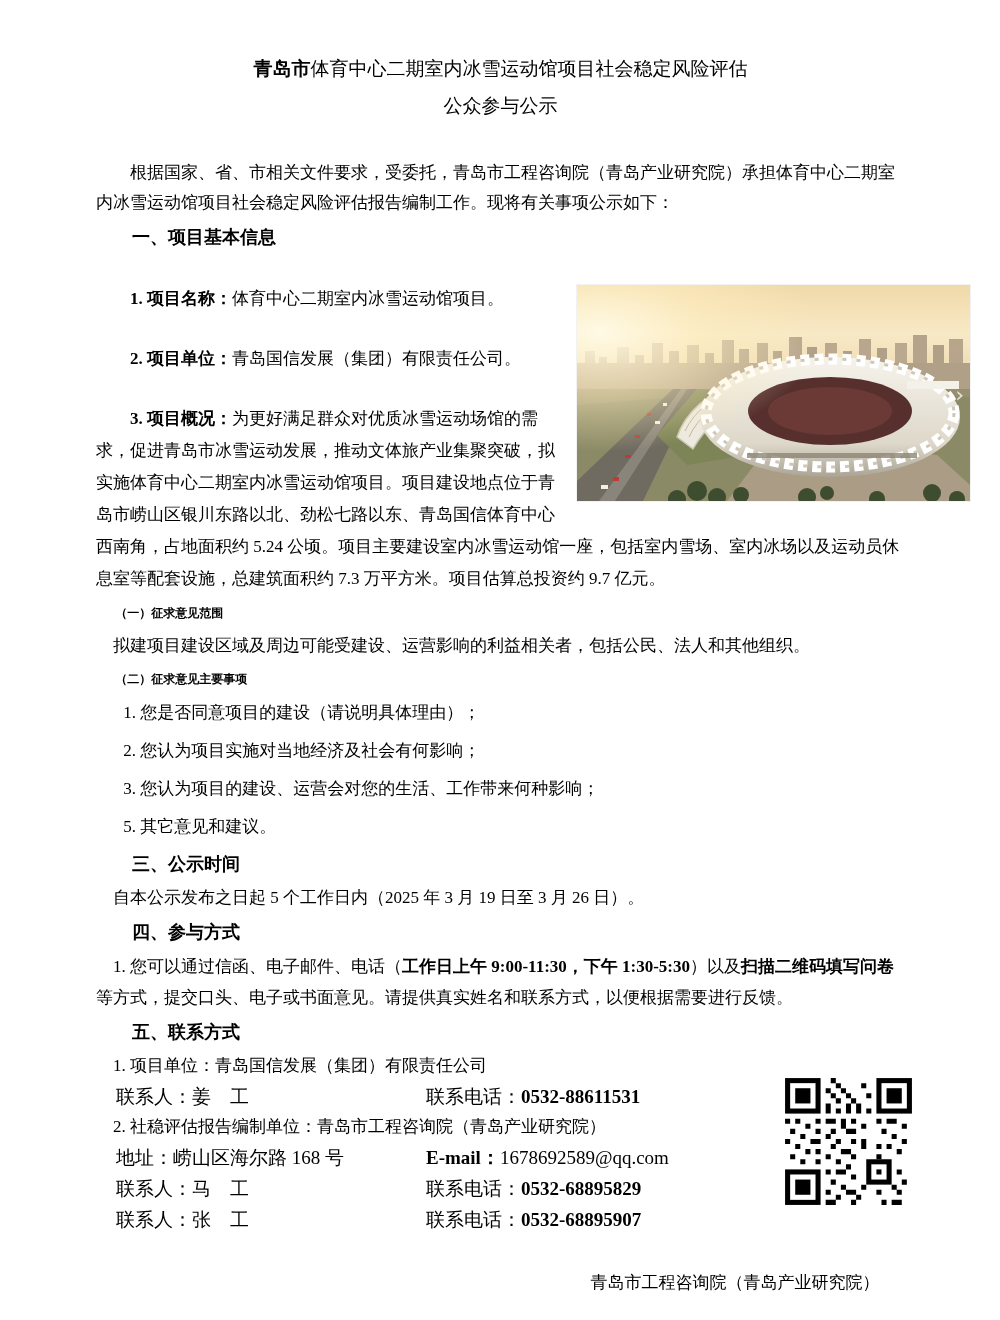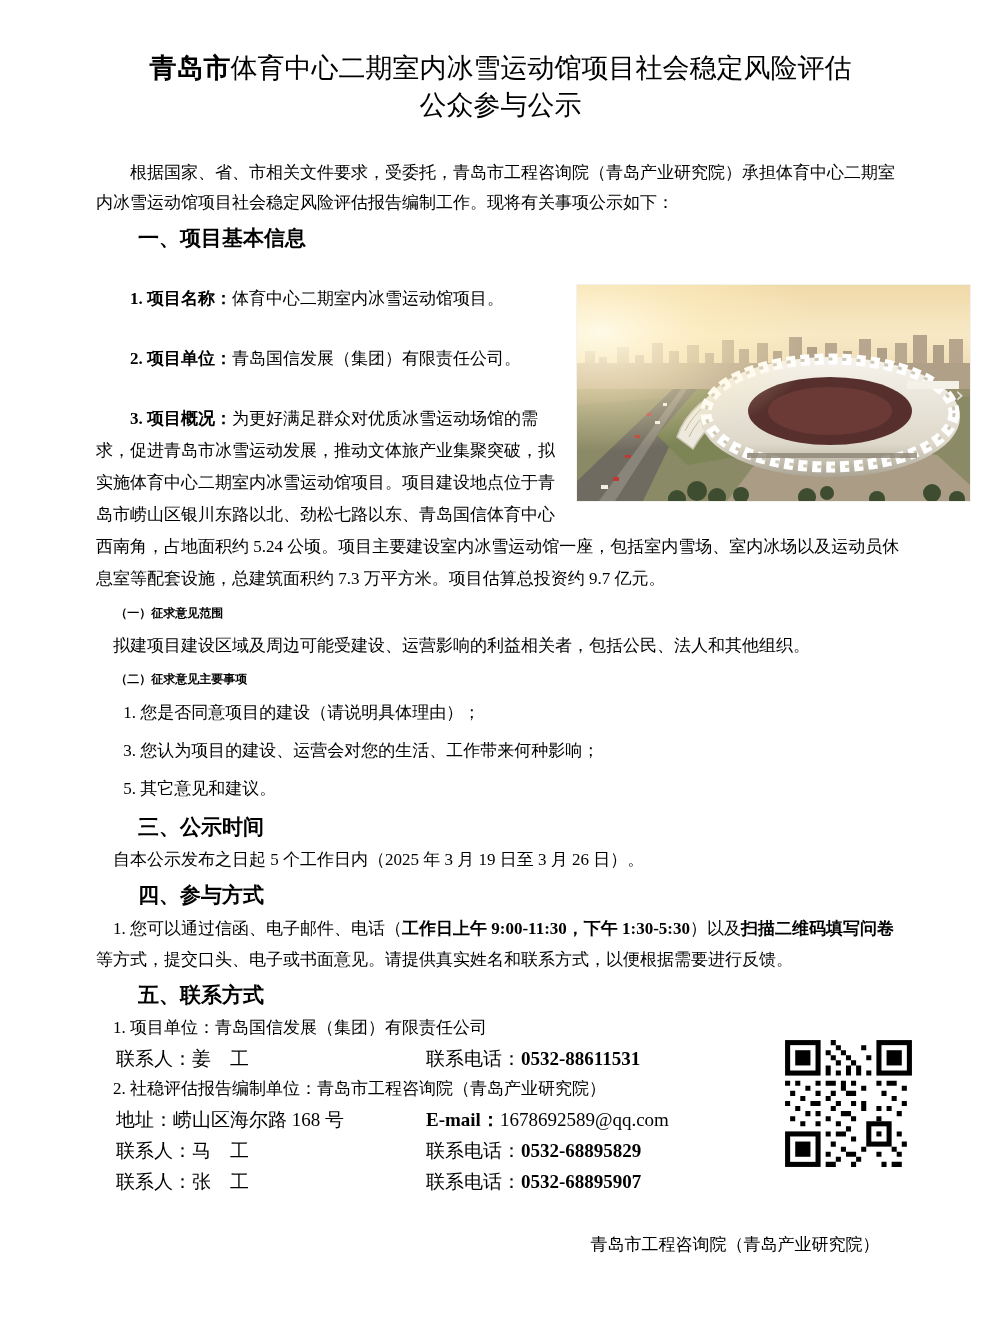--- a/index.html
+++ b/index.html
@@ -1,28 +1,28 @@
 <!DOCTYPE html>
 <html><head>
 <meta charset="utf-8">
 <style>
   html,body{margin:0;padding:0;background:#ffffff;}
   body{width:1000px;height:1320px;overflow:hidden;color:#000;
        font-family:"Liberation Serif","DejaVu Serif",serif;}
   .page{box-sizing:border-box;width:1000px;height:1320px;padding:50px 95px 0 96px;position:relative;}
 
-  .doc-title{text-align:center;font-size:27px;line-height:37px;font-weight:normal;margin:0 0 34px 0;}
+  .doc-title{text-align:center;font-size:19px;line-height:37px;font-weight:normal;margin:0 0 34px 0;}
   .doc-title .tb{font-weight:bold;}
 
   p{margin:0;font-size:17px;line-height:30px;}
   .indent2{text-indent:2em;}
   .indent1{text-indent:1em;}
   .indent15{text-indent:1.6em;}
 
-  .hd{font-family:Liberation Sans, sans-serif;font-weight:bold;font-size:21px;
+  .hd{font-family:Liberation Mono, monospace;font-weight:bold;font-size:18px;
       line-height:32px;text-indent:2em;margin:4px 0 2px 0;}
   .subhd{font-family:"Liberation Sans","DejaVu Sans",sans-serif;font-weight:bold;font-size:12px;
       line-height:32px;text-indent:1.6em;margin:2px 0;}
 
   .lbl{font-weight:bold;}
   .b{font-weight:bold;}
 
   .sec1-wrap{overflow:visible;}
   .photo{float:right;width:393px;height:216px;margin:2px -65px 8px 12px;position:relative;
          box-shadow:0 0 0 1px rgba(0,0,0,0.05);}
@@ -164,20 +164,21 @@
 
     <p class="item indent2"><span class="lbl">1. 项目名称：</span><span>体育中心二期室内冰雪运动馆项目。</span></p>
     <p class="item indent2"><span class="lbl">2. 项目单位：</span><span>青岛国信发展（集团）有限责任公司。</span></p>
     <p class="item indent2" style="line-height:32px;"><span class="lbl">3. 项目概况：</span><span>为更好满足群众对优质冰雪运动场馆的需求，促进青岛市冰雪运动发展，推动文体旅产业集聚突破，拟实施体育中心二期室内冰雪运动馆项目。项目建设地点位于青岛市崂山区银川东路以北、劲松七路以东、青岛国信体育中心西南角，占地面积约 5.24 公顷。项目主要建设室内冰雪运动馆一座，包括室内雪场、室内冰场以及运动员休息室等配套设施，总建筑面积约 7.3 万平方米。项目估算总投资约 9.7 亿元。</span></p>
   </div>
 
   <p class="subhd">（一）征求意见范围</p>
   <p class="indent1">拟建项目建设区域及周边可能受建设、运营影响的利益相关者，包括公民、法人和其他组织。</p>
   <p class="subhd">（二）征求意见主要事项</p>
   <p class="q indent15">1. 您是否同意项目的建设（请说明具体理由）；</p>
+  <p class="q indent15">2. 您认为项目实施对当地经济及社会有何影响；</p>
   <p class="q indent15">3. 您认为项目的建设、运营会对您的生活、工作带来何种影响；</p>
   <p class="q indent15">5. 其它意见和建议。</p>
 
   <p class="hd">三、公示时间</p>
   <p class="indent1">自本公示发布之日起 5 个工作日内（2025 年 3 月 19 日至 3 月 26 日）。</p>
 
   <p class="hd">四、参与方式</p>
   <p class="indent1" style="line-height:31px;"><span>1. 您可以通过信函、电子邮件、电话（</span><span class="b">工作日上午 9:00-11:30，下午 1:30-5:30</span><span>）以及</span><span class="b">扫描二维码填写问卷</span><span>等方式，提交口头、电子或书面意见。请提供真实姓名和联系方式，以便根据需要进行反馈。</span></p>
 
   <p class="hd">五、联系方式</p>

